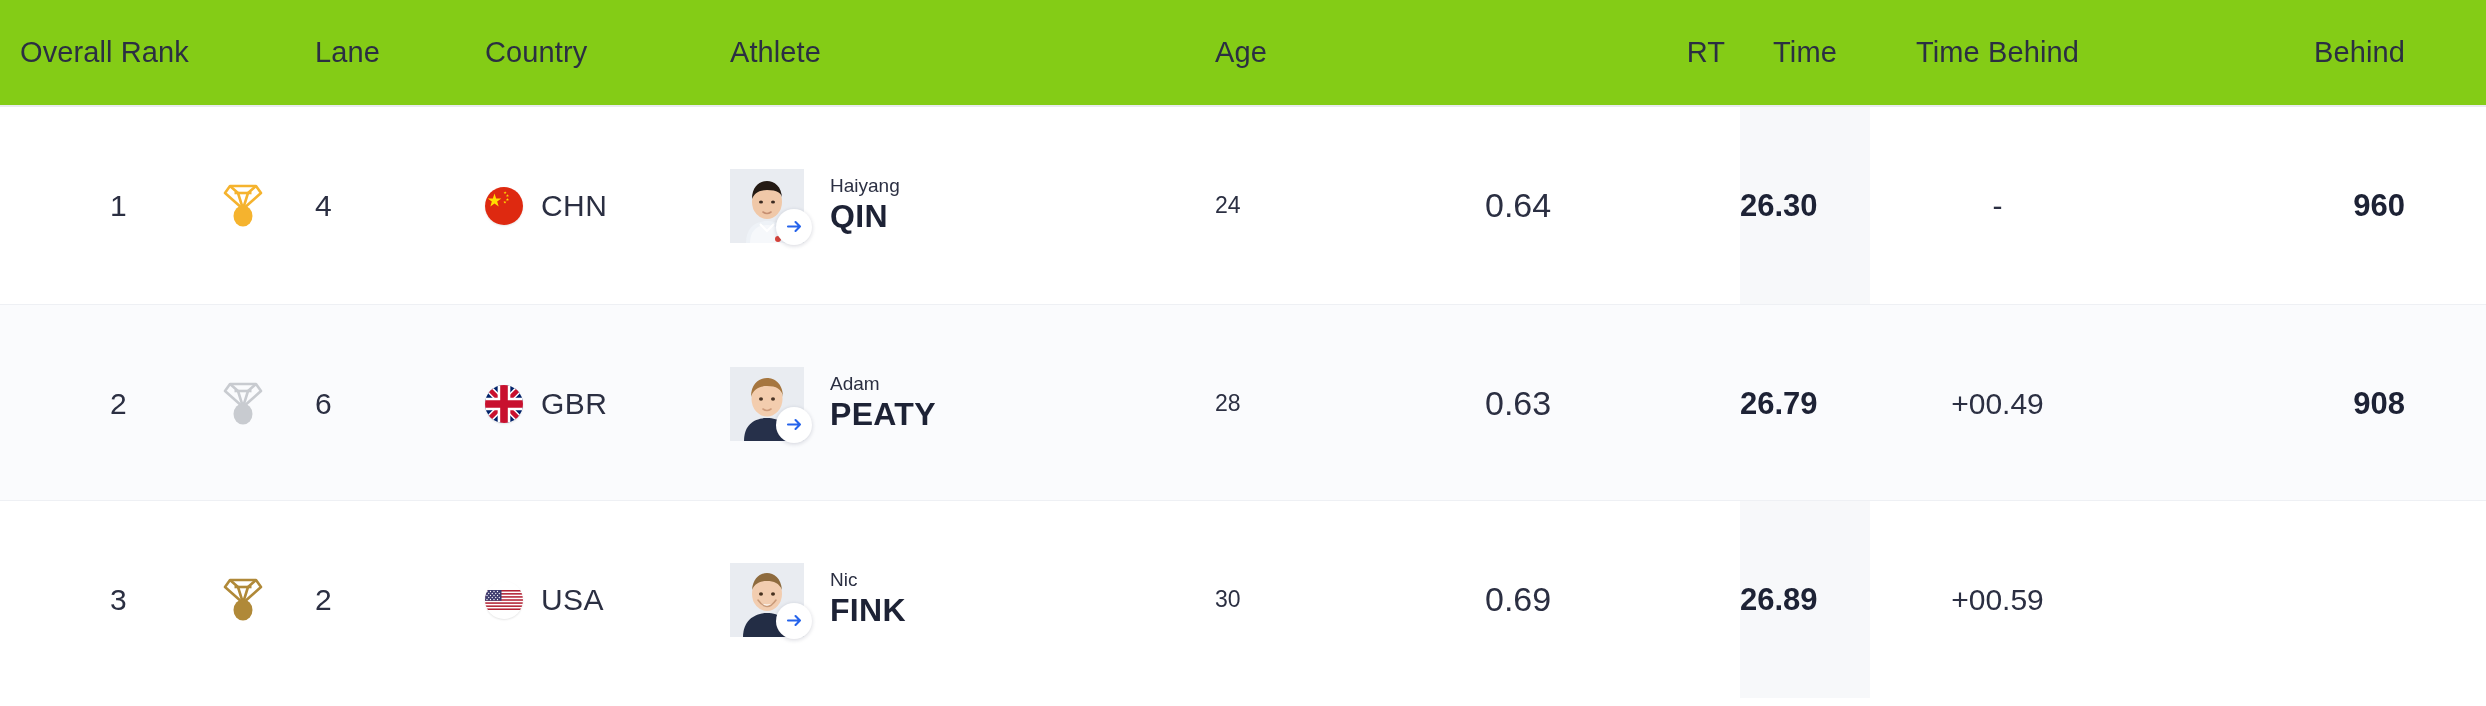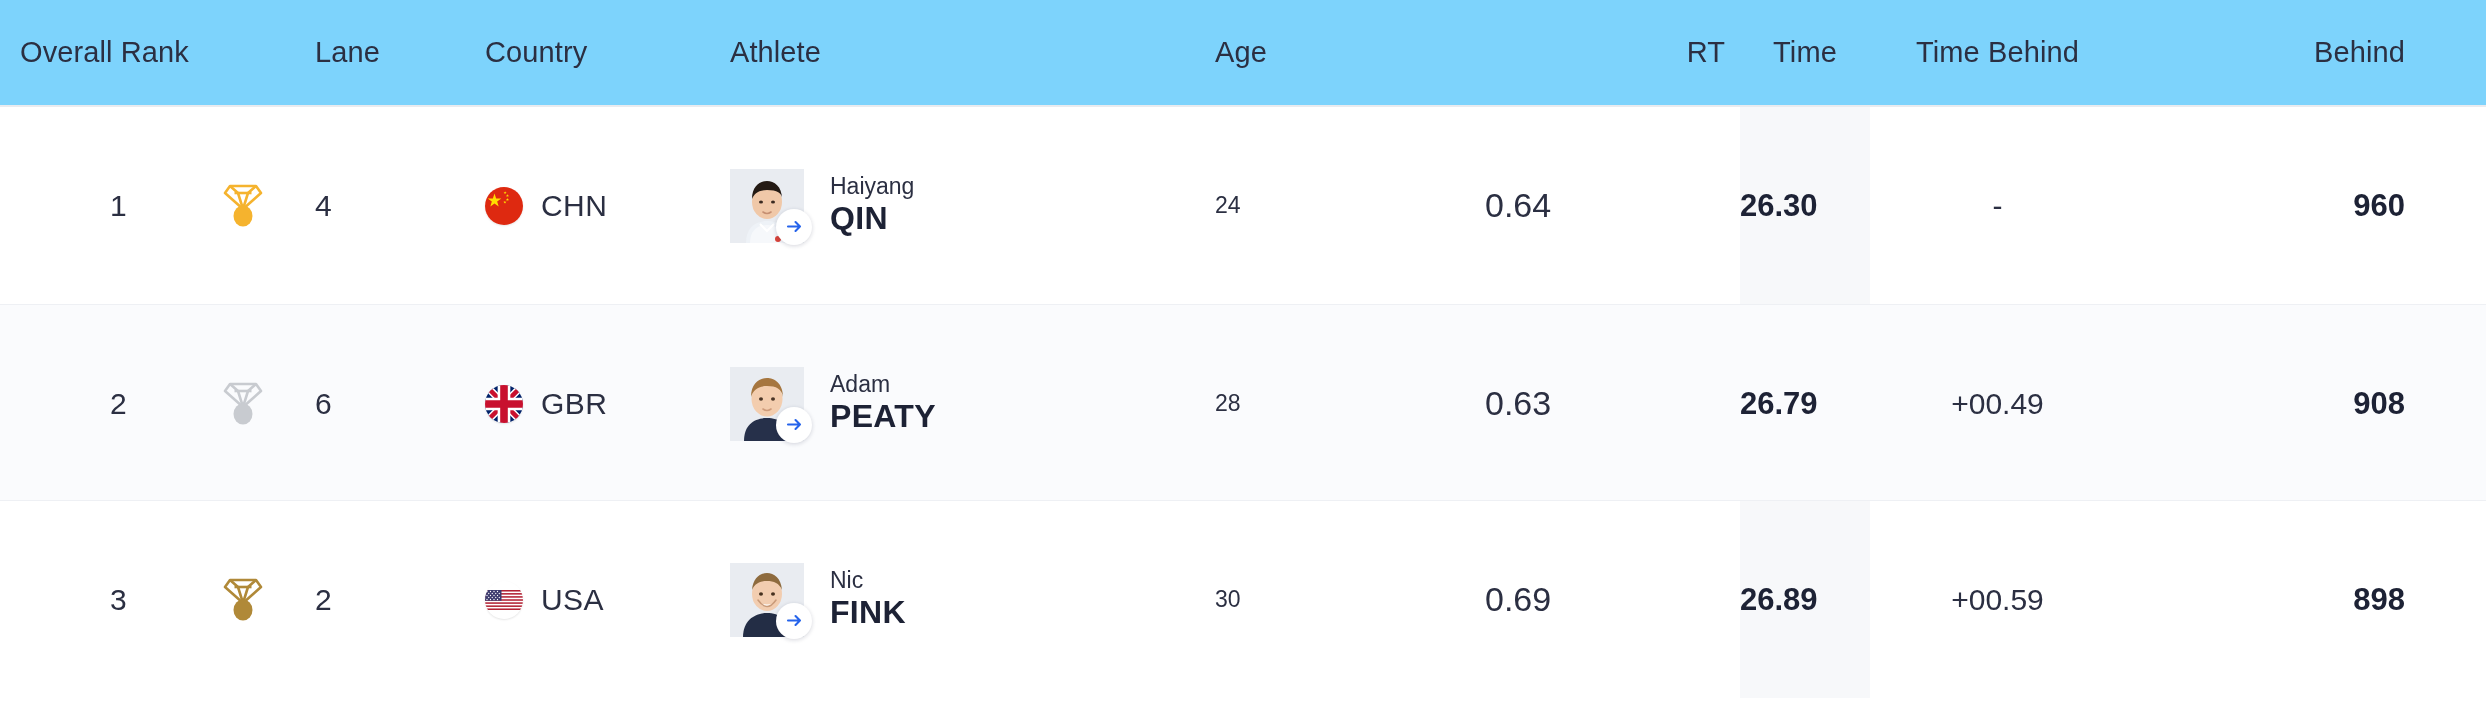--- a/index.html
+++ b/index.html
@@ -9,21 +9,21 @@
     height: 706px;
     background: #ffffff;
     font-family: "Liberation Sans", sans-serif;
     overflow: hidden;
   }
 
   .results-table {
     width: 2486px;
     height: 606px;
     position: relative;
-    background: #7dd3fc;
+    background: #84cc16;
   }
 
   
   .row-grid {
     display: grid;
     grid-template-columns:
       220px   
       95px    
       170px   
       245px   
@@ -140,21 +140,21 @@
     height: 36px;
     border-radius: 50%;
     background: #ffffff;
     box-shadow: 0 1px 4px rgba(20,30,60,0.18);
     display: flex;
     align-items: center;
     justify-content: center;
   }
   .athlete-names { line-height: 1.18; }
   .athlete-first {
-    font-size: 23px;
+    font-size: 19px;
     font-weight: 400;
     color: #2b2f42;
     display: block;
   }
   .athlete-last {
     font-size: 32px;
     font-weight: 700;
     color: #1d2235;
     letter-spacing: 0.3px;
     display: block;
@@ -418,17 +418,16 @@
         </span>
         <span class="athlete-names">
           <span class="athlete-first">Nic</span>
           <span class="athlete-last">FINK</span>
         </span>
       </div>
       <div class="cell td-age">30</div>
       <div class="cell td-rt">0.69</div>
       <div class="cell td-time">26.89</div>
       <div class="cell td-behind">+00.59</div>
-      <div class="cell td-points">898</div>
     </div>
   </div>
 
 </div>
 
 </body></html>

